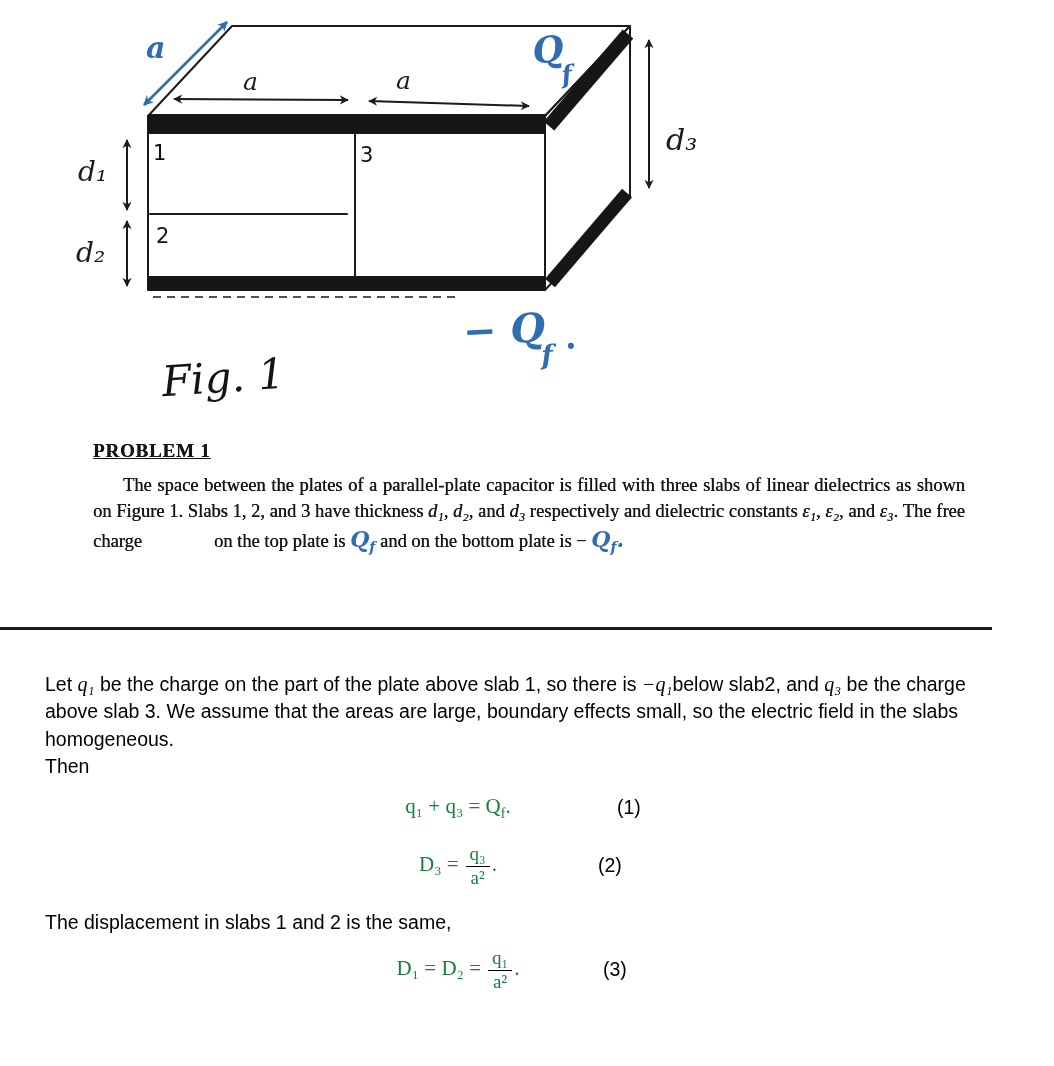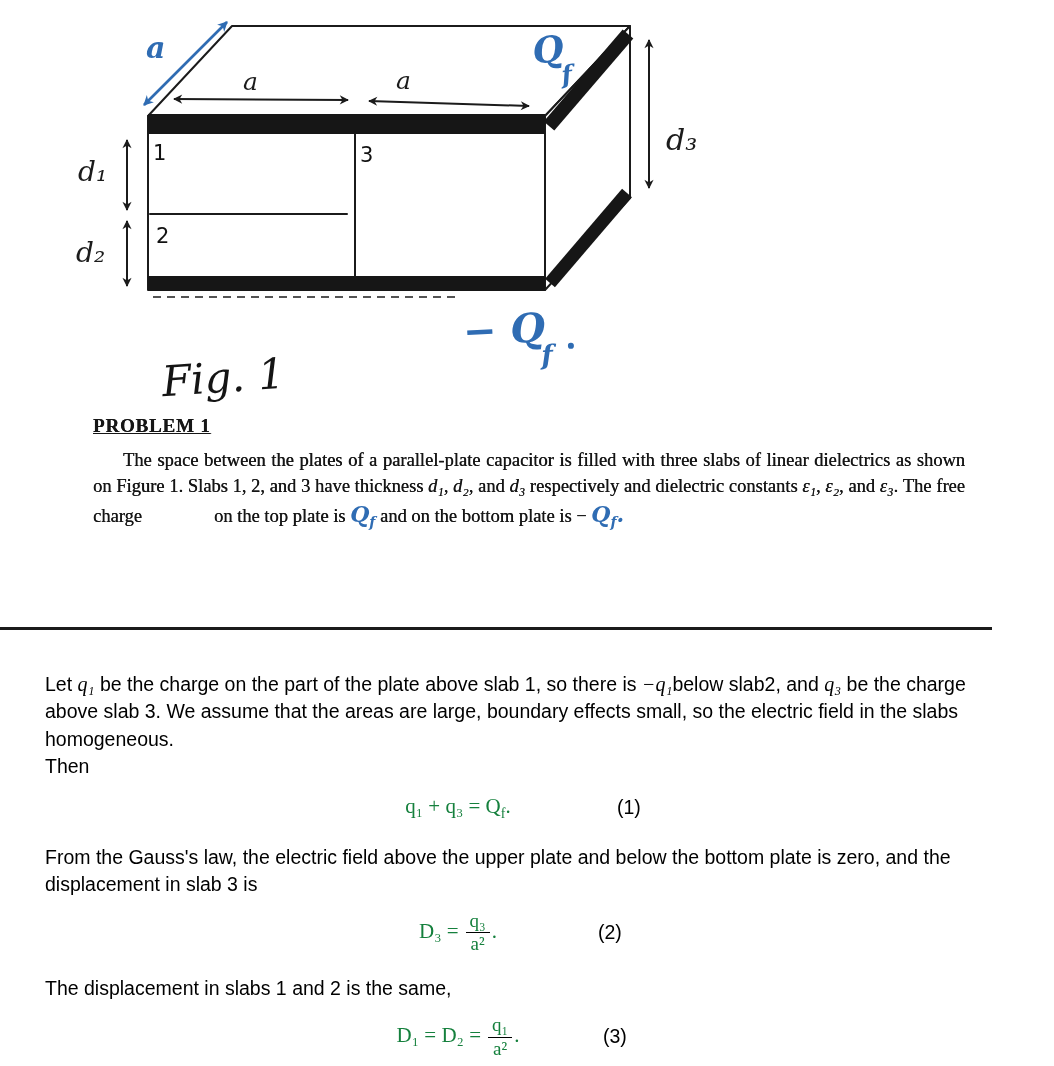--- a/index.html
+++ b/index.html
@@ -8,21 +8,21 @@
 
   
   .fig{position:absolute;left:0;top:0;}
   .fig text{user-select:none;}
   .hw{font-family:"DejaVu Serif",serif;font-style:italic;fill:#1b1b1b;}
   .hwb{font-family:"DejaVu Serif",serif;font-style:italic;font-weight:bold;fill:#2f6cb3;}
   .dnum{font-family:"DejaVu Sans",sans-serif;fill:#111;}
   .cap{font-family:"DejaVu Serif",serif;font-style:italic;fill:#141414;}
 
   
-  .problem{position:absolute;left:93px;top:413px;width:872px;
+  .problem{position:absolute;left:93px;top:438px;width:872px;
            font-family:"Liberation Serif",serif;font-size:18.5px;line-height:1.38;color:#161616;
            text-shadow:0.3px 0 0 currentColor;}
   .prob-heading{font-weight:bold;text-decoration:underline;font-size:19px;letter-spacing:.8px;margin-bottom:9px;}
   .prob-body{margin:0;text-align:justify;text-indent:30px;}
   .pm{font-style:italic;margin-top:8px;}
   .gap{display:inline-block;width:72px;}
   .bq{color:#2f6cb3;font-family:"DejaVu Serif",serif;font-style:italic;font-weight:bold;font-size:22px;text-shadow:none;}
   .bq sub{font-size:14px;}
   .prob-a{margin:14px 0 0 0;text-indent:16px;}
   .ol{font-style:italic;text-decoration:overline;}
@@ -125,21 +125,20 @@
 
   <section class="solution">
     <p class="sol-p"><span>Let </span><span class="sm">q₁</span><span> be the charge on the part of the plate above slab 1, so there is </span><span class="sm">−q₁</span><span>below slab2, and </span><span class="sm">q₃</span><span> be the charge above slab 3. We assume that the areas are large, boundary effects small, so the electric field in the slabs homogeneous.</span></p>
     <p class="sol-p">Then</p>
 
     <div class="eq-row">
       <span class="eq"><span>q₁ + q₃ = Q</span><sub>f</sub><span>.</span></span>
       <span class="eq-label l1">(1)</span>
     </div>
 
-    <p class="sol-p2">From the Gauss's law, the electric field above the upper plate and below the bottom plate is zero, and the displacement in slab 3 is</p>
 
     <div class="eq-row">
       <span class="eq"><span>D₃ =</span><span class="frac"><span class="fnum">q₃</span><span class="fden">a²</span></span><span>.</span></span>
       <span class="eq-label l2">(2)</span>
     </div>
 
     <p class="sol-p2">The displacement in slabs 1 and 2 is the same,</p>
 
     <div class="eq-row">
       <span class="eq"><span>D₁ = D₂ =</span><span class="frac"><span class="fnum">q₁</span><span class="fden">a²</span></span><span>.</span></span>

